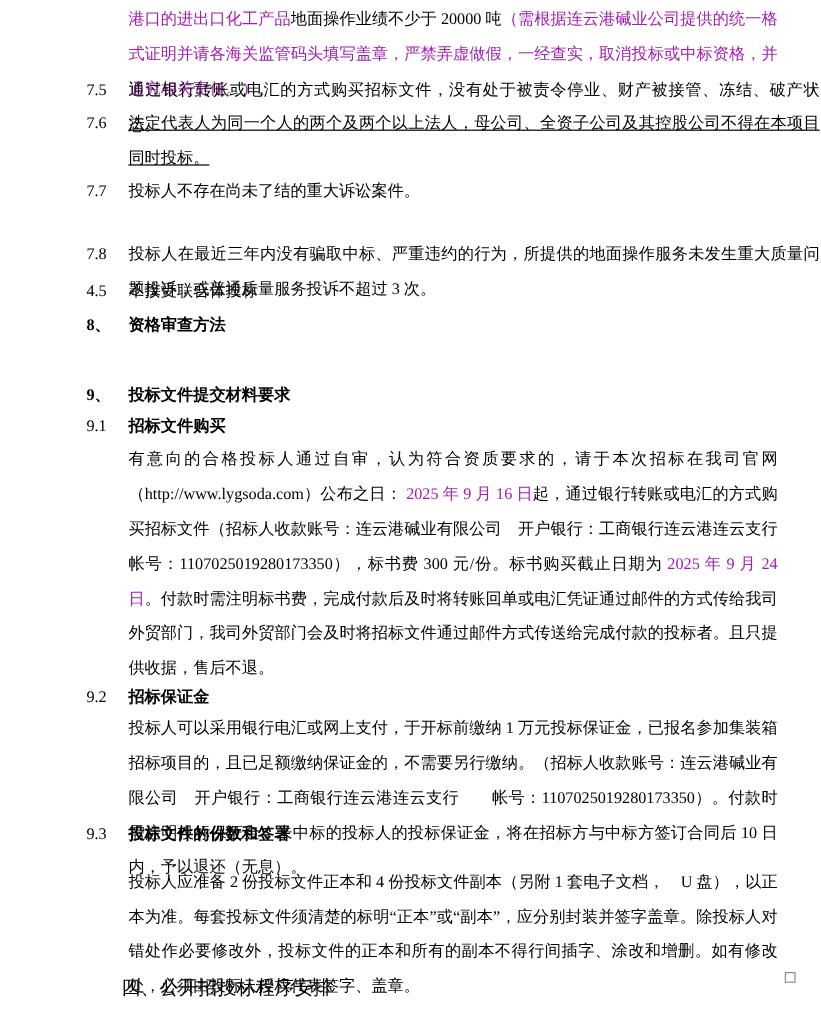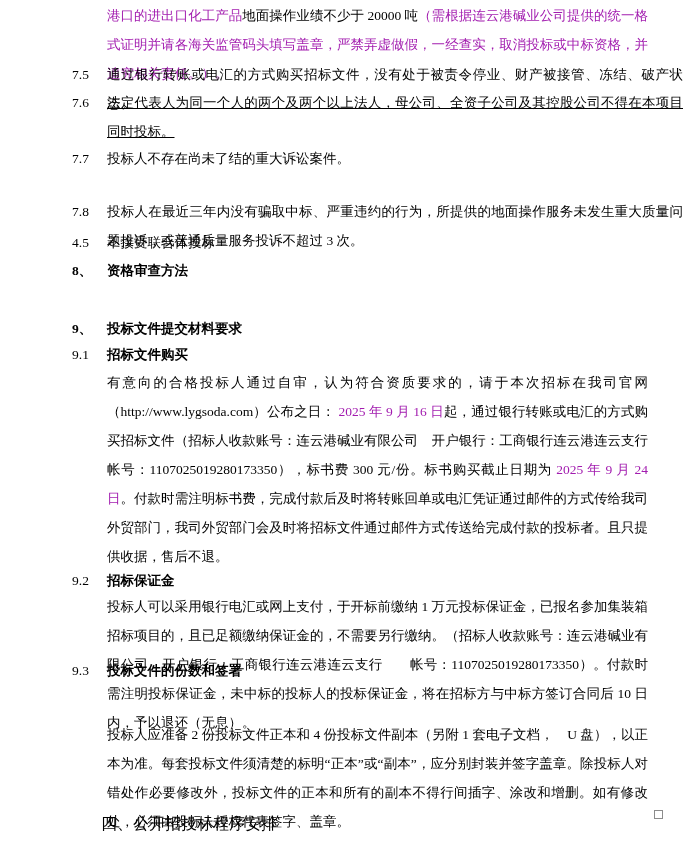--- a/index.html
+++ b/index.html
@@ -79,21 +79,21 @@
   </div>
 
   <div class="blk item" style="top:530px;margin-top:36px;">
     <span class="num">9.2</span>
     <span class="title">招标保证金</span>
   </div>
   <div class="sub" style="top:560px;margin-top:32px;">
     <span>投标人可以采用银行电汇或网上支付，于开标前缴纳 1 万元投标保证金，已报名参加集装箱招标项目的，且已足额缴纳保证金的，不需要另行缴纳。（招标人收款账号：连云港碱业有限公司　开户银行：工商银行连云港连云支行　　帐号：1107025019280173350）。付款时需注明投标保证金，未中标的投标人的投标保证金，将在招标方与中标方签订合同后 10 日内，予以退还（无息）。</span>
   </div>
 
-  <div class="blk item" style="top:656px;font-family:Liberation Serif, serif;">
+  <div class="blk item" style="top:680px;font-family:Liberation Serif, serif;">
     <span class="num">9.3</span>
     <span class="title">投标文件的份数和签署</span>
   </div>
   <div class="sub" style="top:720px;">
     <span>投标人应准备 2 份投标文件正本和 4 份投标文件副本（另附 1 套电子文档，　U 盘），以正本为准。每套投标文件须清楚的标明“正本”或“副本”，应分别封装并签字盖章。除投标人对错处作必要修改外，投标文件的正本和所有的副本不得行间插字、涂改和增删。如有修改处，必须由投标人授权代表签字、盖章。</span>
   </div>
 
   <div class="h4" style="top:812px;">
     <span>四、公开招投标程序安排</span>
   </div>

